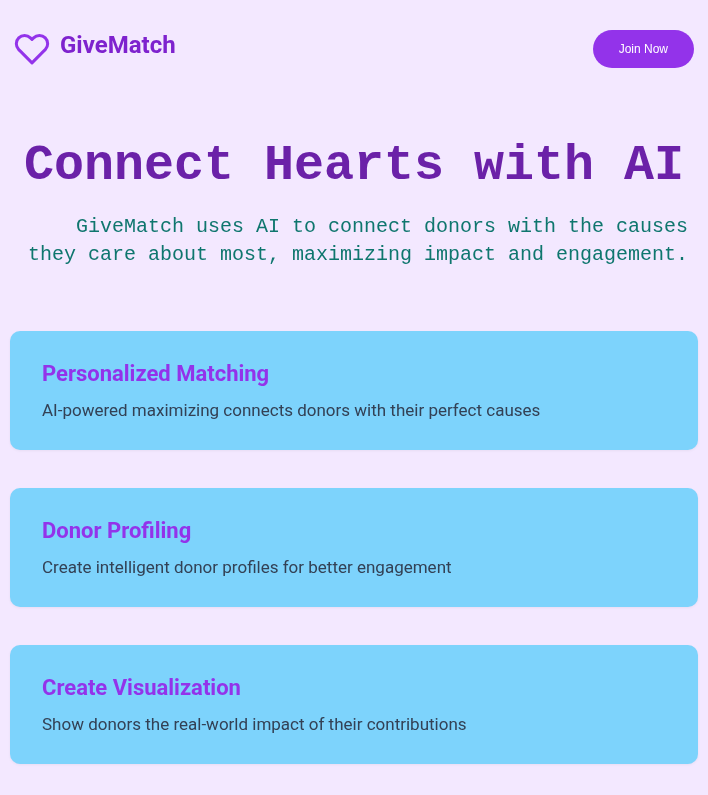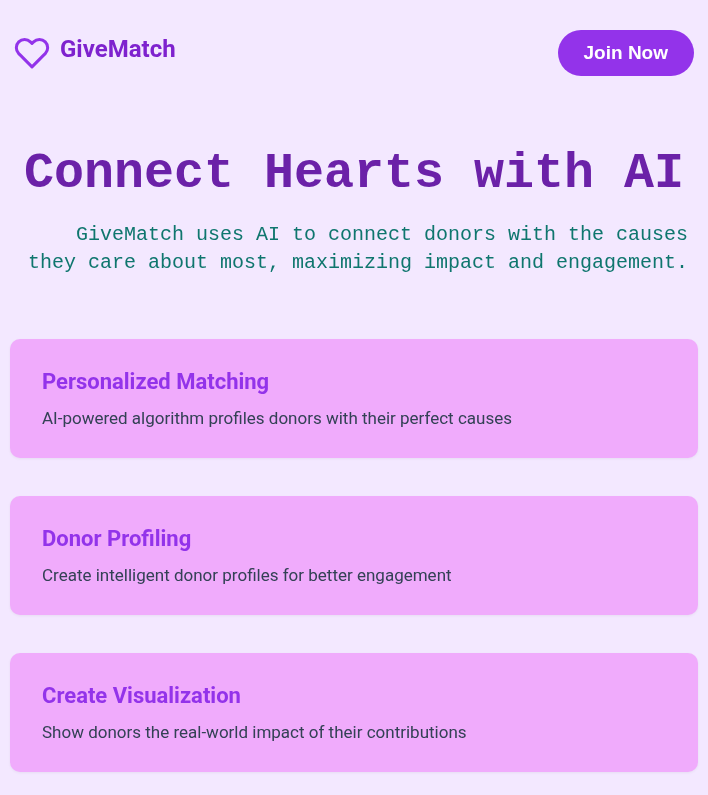--- a/index.html
+++ b/index.html
@@ -30,22 +30,22 @@
       font-weight: 700;
       color: #7e22ce;
     }
     .heart-svg {
       width: 36px;
       height: 36px;
     }
     .join-button {
       background-color: #9333ea;
       color: #ffffff;
-      font-size: 19px;
-      font-weight: 700;
+      font-size: 12px;
+      font-weight: 400;
       border: none;
       border-radius: 999px;
       padding: 12px 26px;
       cursor: pointer;
     }
     .hero {
       text-align: center;
       padding: 60px 0 50px 0;
       font-family: Liberation Mono, monospace;
     }
@@ -60,21 +60,21 @@
       font-size: 20px;
       color: #0f766e;
       line-height: 1.4;
       padding: 0 10px;
       text-align: right;
     }
     .features {
       padding: 12px 0;
     }
     .feature-card {
-      background-color: #f0abfc;
+      background-color: #7dd3fc;
       border-radius: 10px;
       padding: 30px 32px;
       margin-bottom: 38px;
       box-shadow: 0 1px 3px rgba(0,0,0,0.05);
     }
     .feature-title {
       font-size: 22px;
       font-weight: 700;
       color: #9333ea;
       margin-bottom: 14px;
@@ -98,21 +98,21 @@
 </div>
 
 <div class="hero">
   <h1 class="hero-title">Connect Hearts with AI</h1>
   <p class="hero-subtitle">GiveMatch uses AI to connect donors with the causes they care about most, maximizing impact and engagement.</p>
 </div>
 
 <div class="features">
   <div class="feature-card">
     <h3 class="feature-title">Personalized Matching</h3>
-    <p class="feature-desc">AI-powered algorithm profiles donors with their perfect causes</p>
+    <p class="feature-desc">AI-powered maximizing connects donors with their perfect causes</p>
   </div>
   <div class="feature-card">
     <h3 class="feature-title">Donor Profiling</h3>
     <p class="feature-desc">Create intelligent donor profiles for better engagement</p>
   </div>
   <div class="feature-card">
     <h3 class="feature-title">Create Visualization</h3>
     <p class="feature-desc">Show donors the real-world impact of their contributions</p>
   </div>
 </div>

